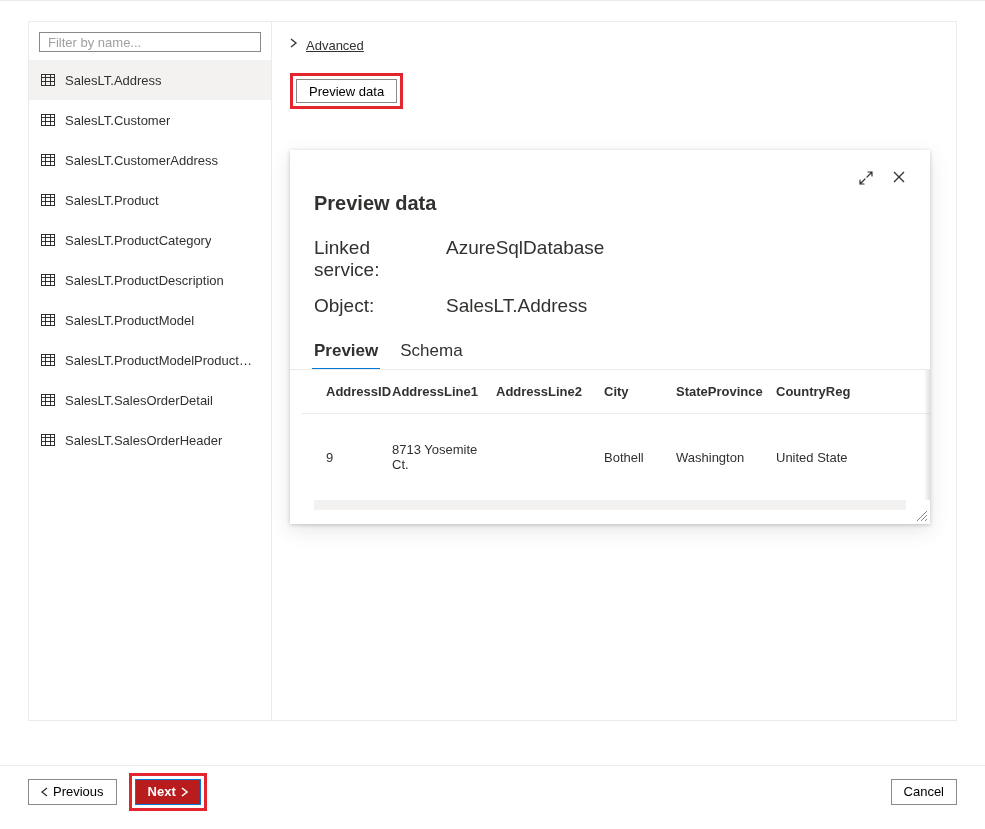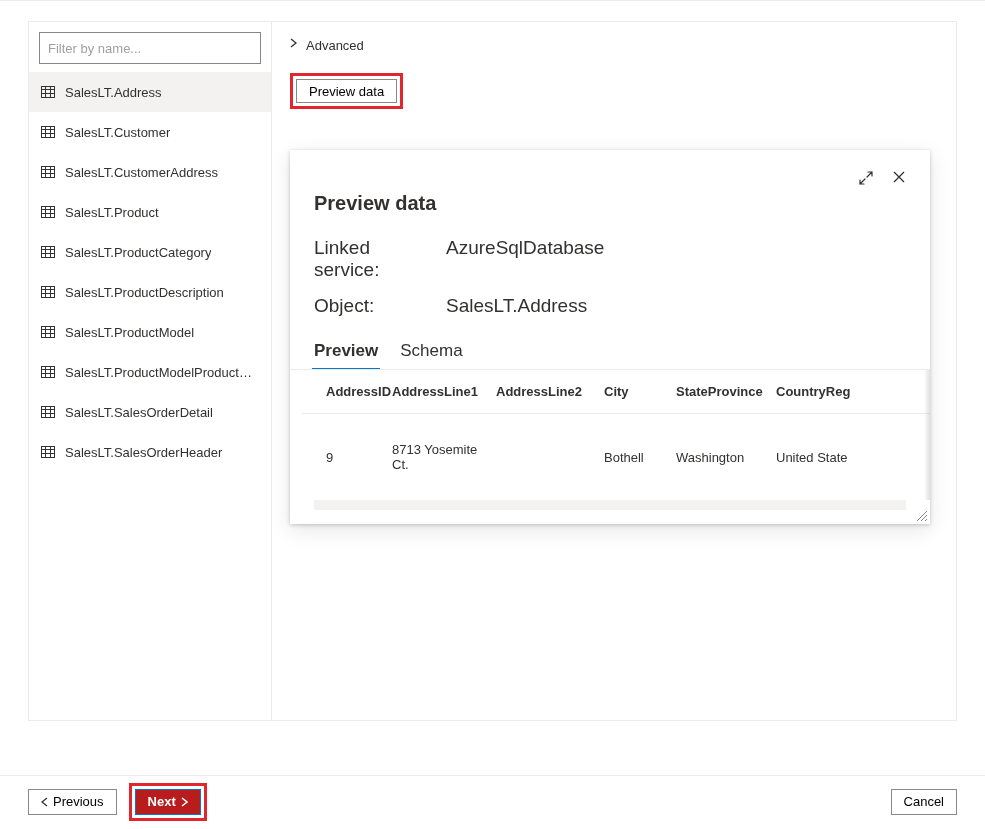--- a/index.html
+++ b/index.html
@@ -34,21 +34,21 @@
     flex-direction: column;
   }
   .filter-box-wrap {
     padding: 10px 10px 8px 10px;
   }
   .filter-box {
     width: 100%;
     border: 1px solid #8a8886;
     padding: 4px 8px;
     font-size: 13px;
-    height: 32px;
+    height: 20px;
     font-family: inherit;
     color: #4d7c0f;
   }
   .filter-box::placeholder { color: #a19f9d; }
   .table-list {
     flex: 1;
     overflow: auto;
   }
   .table-item {
     display: flex;
@@ -74,20 +74,21 @@
     flex: 1;
     padding: 16px 18px;
     position: relative;
   }
   .advanced-toggle {
     display: flex;
     align-items: flex-start;
     font-size: 13px;
     cursor: pointer;
     margin-bottom: 20px;
+    text-decoration: underline;
   }
   .advanced-toggle svg { margin-right: 8px; }
   .preview-btn-wrap {
     display: inline-block;
     border: 3px solid #e3262d;
     padding: 3px;
   }
   .preview-btn {
     border: 1px solid #8a8886;
     background: #fff;
@@ -201,21 +202,21 @@
   .resize-handle {
     position: absolute;
     right: 2px;
     bottom: 2px;
     width: 14px; height: 14px;
     color: #8a8886;
     pointer-events: none;
   }
   .footer {
     position: absolute;
-    left: 0; right: 0; bottom: 2px;
+    left: 0; right: 0; bottom: 12px;
     height: 52px;
     border-top: 1px solid #edebe9;
     display: flex;
     align-items: center;
     padding: 0 28px;
     background: #fff;
   }
   .btn {
     height: 26px;
     padding: 0 12px;

